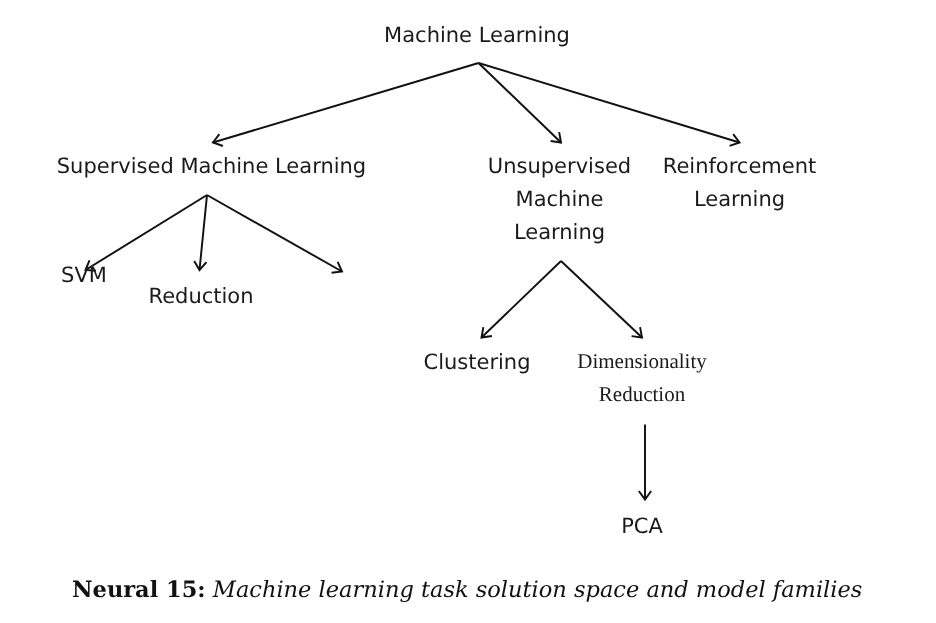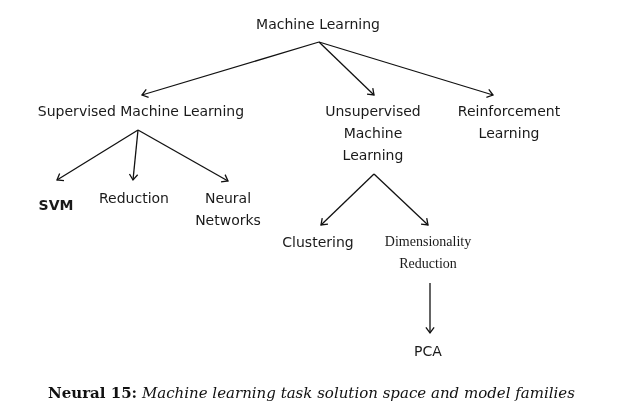--- a/index.html
+++ b/index.html
@@ -69,26 +69,24 @@
         <line x1="430" y1="283" x2="430" y2="333"></line>
         <polyline points="425.8855032339527,327.3368810393754 430,333 434.1144967660473,327.3368810393754"></polyline>
       </g>
     </svg>
 
   <div class="node" style="left:318px; top:13px;">Machine Learning</div>
   <div class="node" style="left:141px; top:100px;">Supervised Machine Learning</div>
   <div class="node" style="left:373px; top:100px;text-align:center;">Unsupervised
 Machine
 Learning</div>
-  <div class="node" style="left:493px; top:100px;margin-left:16px;">Reinforcement
+  <div class="node" style="left:493px; top:100px;">Reinforcement
 Learning</div>
-  <div class="node" style="left:56px; top:194px;font-weight:bold;">SVM</div>
+  <div class="node" style="left:56px; top:173px;">SVM</div>
   <div class="node" style="left:134px; top:187px;">Reduction</div>
-  <div class="node" style="left:228px; top:187px;">Neural
-Networks</div>
   <div class="node" style="left:318px; top:231px;">Clustering</div>
   <div class="node" style="left:428px; top:231px;font-family:Liberation Serif, serif;">Dimensionality
 Reduction</div>
   <div class="node" style="left:428px; top:340px;">PCA</div>
 </div>
 
 <div class="caption">
   <span class="label">Neural 15:</span>
   <span class="text">Machine learning task solution space and model families</span>
 </div>

